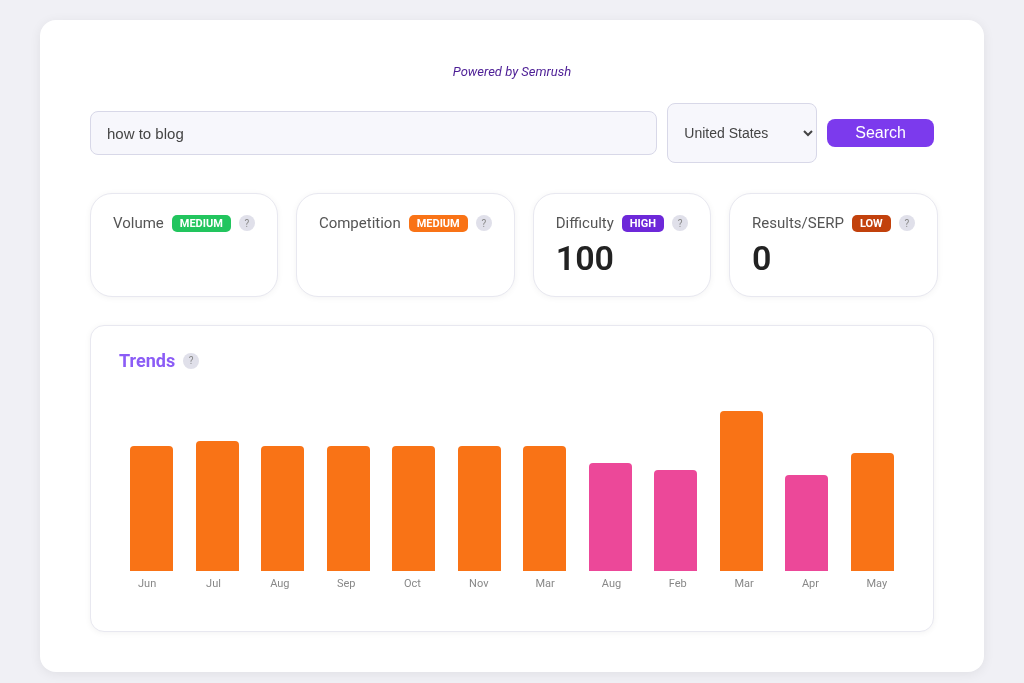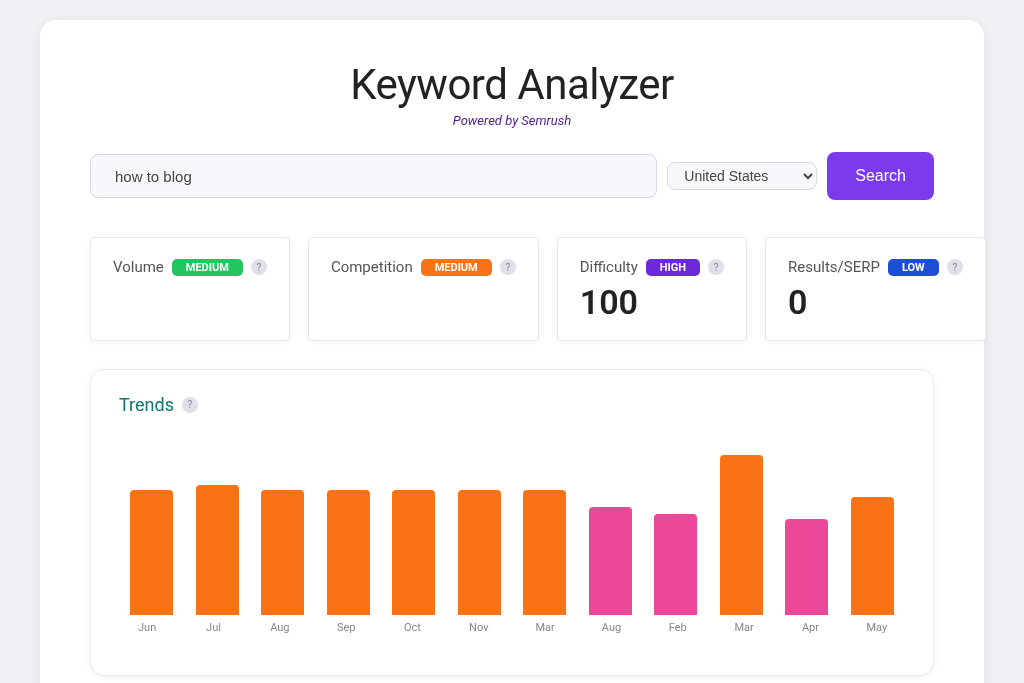--- a/index.html
+++ b/index.html
@@ -44,87 +44,86 @@
       display: flex;
       align-items: center;
       gap: 10px;
       margin-bottom: 30px;
     }
     .search-input {
       flex: 1;
       height: 44px;
       border: 1.5px solid #d8d8e8;
       border-radius: 8px;
-      padding: 0 24px;
+      padding: 0 16px;
       font-size: 15px;
       color: #444;
       background: #f7f7fc;
       outline: none;
     }
     .country-select {
-      height: 28px;
+      height: 60px;
       border: 1.5px solid #d8d8e8;
       border-radius: 8px;
       padding: 0 12px;
       font-size: 14px;
       color: #444;
       background: #f7f7fc;
       cursor: pointer;
       outline: none;
       min-width: 150px;
     }
     .search-btn {
-      height: 48px;
+      height: 28px;
       padding: 0 28px;
       background: #7c3aed;
       color: #fff;
       border: none;
       border-radius: 8px;
       font-size: 16px;
       font-weight: 500;
       cursor: pointer;
       white-space: nowrap;
     }
     .metrics-row {
       display: flex;
       gap: 18px;
       margin-bottom: 28px;
     }
     .metric-card {
       flex: 1;
       background: #fff;
       border: 1.5px solid #e8e8f0;
-      border-radius: 4px;
+      border-radius: 22px;
       padding: 20px 22px 18px;
       box-shadow: 0 1px 6px rgba(0,0,0,0.05);
-      margin-top: 7px;
     }
     .metric-header {
       display: flex;
       align-items: center;
       gap: 8px;
       margin-bottom: 6px;
     }
     .metric-label {
       font-size: 15px;
       color: #555;
       font-weight: 400;
     }
     .badge {
       border-radius: 5px;
-      padding: 2px 14px;
+      padding: 2px 8px;
       font-size: 11px;
       font-weight: 700;
       color: #fff;
       text-transform: uppercase;
     }
     .badge-medium-green { background: #22c55e; }
     .badge-medium-orange { background: #f97316; }
     .badge-high { background: #6d28d9; }
-    .badge-low { background: #1d4ed8; }
+    .badge-low { background: #c2410c; }
     .help-icon {
       width: 16px;
       height: 16px;
       border-radius: 50%;
       background: #e0e0ea;
       color: #888;
       font-size: 10px;
       display: flex;
       align-items: center;
       justify-content: center;
@@ -145,22 +144,22 @@
       box-shadow: 0 1px 6px rgba(0,0,0,0.05);
     }
     .trends-header {
       display: flex;
       align-items: center;
       gap: 8px;
       margin-bottom: 20px;
     }
     .trends-title {
       font-size: 18px;
-      font-weight: 400;
-      color: #0f766e;
+      font-weight: 700;
+      color: #8b5cf6;
     }
     .chart-area {
       width: 100%;
       height: 220px;
       position: relative;
     }
     .bars-container {
       display: flex;
       align-items: flex-end;
       gap: 0;
@@ -193,21 +192,20 @@
       color: #888;
     }
   </style>
 </head>
 <body>
 
 <div class="outer-container">
   <div class="main-card">
 
     <div class="header-section">
-      <h1 class="page-title">Keyword Analyzer</h1>
       <p class="powered-by">Powered by Semrush</p>
     </div>
 
     <div class="search-row">
       <input class="search-input" type="text" value="how to blog" style="">
       <select class="country-select">
         <option>United States</option>
         <option>United Kingdom</option>
         <option>Canada</option>
         <option>Australia</option>

